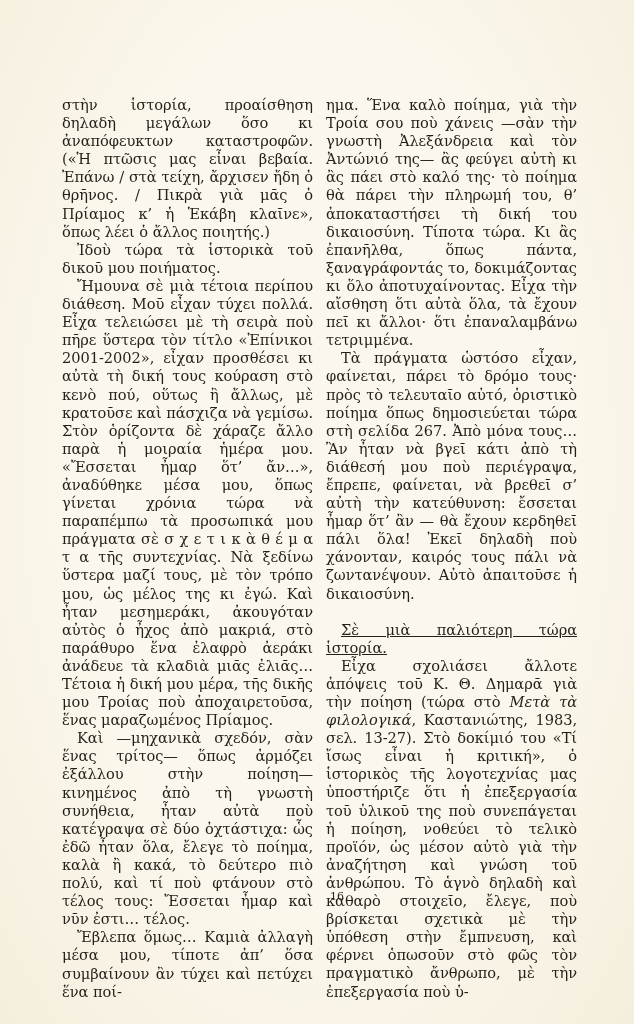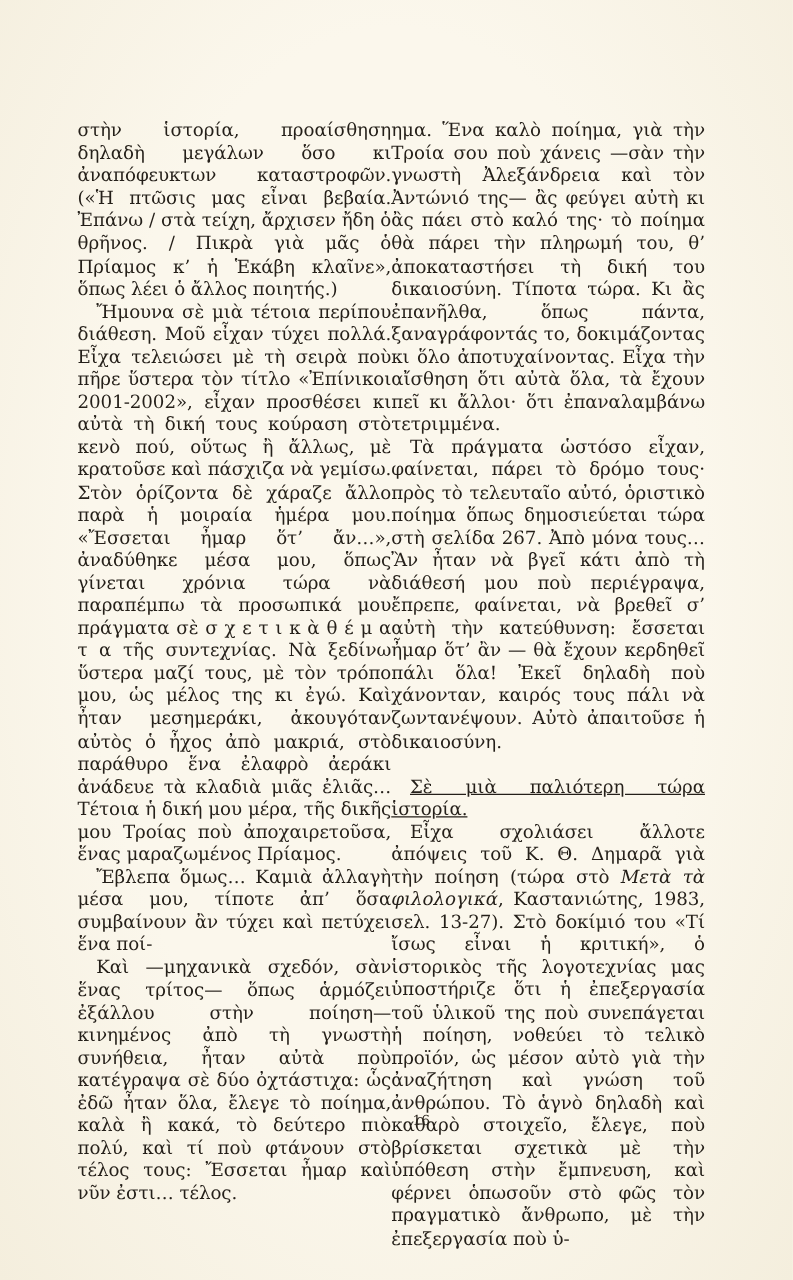--- a/index.html
+++ b/index.html
@@ -13,20 +13,21 @@
     position: relative;
     width: 634px; height: 1024px;
     background: radial-gradient(ellipse at 50% 45%, #fbf7ec 55%, #f4eedd 100%);
     color: #241f19;
   }
   .text-block {
     position: absolute;
     left: 62px; top: 96px;
     width: 515px;
     display: flex;
+    gap: 13px;
   }
   .col {
     width: 251px;
     text-align: justify;
     font-size: 14.6px;
     line-height: 18.1px;
     letter-spacing: -0.05px;
     hyphens: auto;
   }
   .para { margin: 0; text-indent: 15px; }
@@ -44,23 +45,24 @@
 </style>
 </head>
 <body style="background: rgb(248, 243, 228);">
 
 <div class="scan-page" style="color: rgb(36, 31, 25);">
 
   <div class="text-block">
 
     <div class="col">
       <p class="para no-indent">στὴν ἱστορία, προαίσθηση δηλαδὴ μεγάλων ὅσο κι ἀναπόφευκτων καταστροφῶν. («Ἡ πτῶσις μας εἶναι βεβαία. Ἐπάνω / στὰ τείχη, ἄρχισεν ἤδη ὁ θρῆνος. / Πικρὰ γιὰ μᾶς ὁ Πρίαμος κ’ ἡ Ἑκάβη κλαῖνε», ὅπως λέει ὁ ἄλλος ποιητής.)</p>
+      <p class="para">Ἰδοὺ τώρα τὰ ἱστορικὰ τοῦ δικοῦ μου ποιήματος.</p>
       <p class="para">Ἤμουνα σὲ μιὰ τέτοια περίπου διάθεση. Μοῦ εἶχαν τύχει πολλά. Εἶχα τελειώσει μὲ τὴ σειρὰ ποὺ πῆρε ὕστερα τὸν τίτλο «Ἐπίνικοι 2001-2002», εἶχαν προσθέσει κι αὐτὰ τὴ δική τους κούραση στὸ κενὸ πού, οὕτως ἢ ἄλλως, μὲ κρατοῦσε καὶ πάσχιζα νὰ γεμίσω. Στὸν ὁρίζοντα δὲ χάραζε ἄλλο παρὰ ἡ μοιραία ἡμέρα μου. «Ἔσσεται ἦμαρ ὅτ’ ἄν…», ἀναδύθηκε μέσα μου, ὅπως γίνεται χρόνια τώρα νὰ παραπέμπω τὰ προσωπικά μου πράγματα σὲ σ χ ε τ ι κ ὰ  θ έ μ α τ α τῆς συντεχνίας. Νὰ ξεδίνω ὕστερα μαζί τους, μὲ τὸν τρόπο μου, ὡς μέλος της κι ἐγώ. Καὶ ἦταν μεσημεράκι, ἀκουγόταν αὐτὸς ὁ ἦχος ἀπὸ μακριά, στὸ παράθυρο ἕνα ἐλαφρὸ ἀεράκι ἀνάδευε τὰ κλαδιὰ μιᾶς ἐλιᾶς… Τέτοια ἡ δική μου μέρα, τῆς δικῆς μου Τροίας ποὺ ἀποχαιρετοῦσα, ἕνας μαραζωμένος Πρίαμος.</p>
+      <p class="para">Καὶ —μηχανικὰ σχεδόν, σὰν ἕνας τρίτος— ὅπως ἁρμόζει ἐξάλλου στὴν ποίηση— κινημένος ἀπὸ τὴ γνωστὴ συνήθεια, ἦταν αὐτὰ ποὺ κατέγραψα σὲ δύο ὀχτάστιχα: ὧς ἐδῶ ἦταν ὅλα, ἔλεγε τὸ ποίημα, καλὰ ἢ κακά, τὸ δεύτερο πιὸ πολύ, καὶ τί ποὺ φτάνουν στὸ τέλος τους: Ἔσσεται ἦμαρ καὶ νῦν ἐστι… τέλος.</p>
       <p class="para">Ἔβλεπα ὅμως… Καμιὰ ἀλλαγὴ μέσα μου, τίποτε ἀπ’ ὅσα συμβαίνουν ἂν τύχει καὶ πετύχει ἕνα ποί-</p>
-      <p class="para">Καὶ —μηχανικὰ σχεδόν, σὰν ἕνας τρίτος— ὅπως ἁρμόζει ἐξάλλου στὴν ποίηση— κινημένος ἀπὸ τὴ γνωστὴ συνήθεια, ἦταν αὐτὰ ποὺ κατέγραψα σὲ δύο ὀχτάστιχα: ὧς ἐδῶ ἦταν ὅλα, ἔλεγε τὸ ποίημα, καλὰ ἢ κακά, τὸ δεύτερο πιὸ πολύ, καὶ τί ποὺ φτάνουν στὸ τέλος τους: Ἔσσεται ἦμαρ καὶ νῦν ἐστι… τέλος.</p>
     </div>
 
     <div class="col">
       <p class="para no-indent">ημα. Ἕνα καλὸ ποίημα, γιὰ τὴν Τροία σου ποὺ χάνεις —σὰν τὴν γνωστὴ Ἀλεξάνδρεια καὶ τὸν Ἀντώνιό της— ἂς φεύγει αὐτὴ κι ἂς πάει στὸ καλό της· τὸ ποίημα θὰ πάρει τὴν πληρωμή του, θ’ ἀποκαταστήσει τὴ δική του δικαιοσύνη. Τίποτα τώρα. Κι ἂς ἐπανῆλθα, ὅπως πάντα, ξαναγράφοντάς το, δοκιμάζοντας κι ὅλο ἀποτυχαίνοντας. Εἶχα τὴν αἴσθηση ὅτι αὐτὰ ὅλα, τὰ ἔχουν πεῖ κι ἄλλοι· ὅτι ἐπαναλαμβάνω τετριμμένα.</p>
       <p class="para">Τὰ πράγματα ὡστόσο εἶχαν, φαίνεται, πάρει τὸ δρόμο τους· πρὸς τὸ τελευταῖο αὐτό, ὁριστικὸ ποίημα ὅπως δημοσιεύεται τώρα στὴ σελίδα 267. Ἀπὸ μόνα τους… Ἂν ἦταν νὰ βγεῖ κάτι ἀπὸ τὴ διάθεσή μου ποὺ περιέγραψα, ἔπρεπε, φαίνεται, νὰ βρεθεῖ σ’ αὐτὴ τὴν κατεύθυνση: ἔσσεται ἦμαρ ὅτ’ ἂν — θὰ ἔχουν κερδηθεῖ πάλι ὅλα! Ἐκεῖ δηλαδὴ ποὺ χάνονταν, καιρός τους πάλι νὰ ζωντανέψουν. Αὐτὸ ἀπαιτοῦσε ἡ δικαιοσύνη.</p>
       <p class="para gap-before">Σὲ μιὰ παλιότερη τώρα ἱστορία.</p>
       <p class="para"><span>Εἶχα σχολιάσει ἄλλοτε ἀπόψεις τοῦ Κ. Θ. Δημαρᾶ γιὰ τὴν ποίηση (τώρα στὸ </span><span class="book-title">Μετὰ τὰ φιλολογικά</span><span>, Καστανιώτης, 1983, σελ. 13-27). Στὸ δοκίμιό του «Τί ἴσως εἶναι ἡ κριτική», ὁ ἱστορικὸς τῆς λογοτεχνίας μας ὑποστήριζε ὅτι ἡ ἐπεξεργασία τοῦ ὑλικοῦ της ποὺ συνεπάγεται ἡ ποίηση, νοθεύει τὸ τελικὸ προϊόν, ὡς μέσον αὐτὸ γιὰ τὴν ἀναζήτηση καὶ γνώση τοῦ ἀνθρώπου. Τὸ ἁγνὸ δηλαδὴ καὶ καθαρὸ στοιχεῖο, ἔλεγε, ποὺ βρίσκεται σχετικὰ μὲ τὴν ὑπόθεση στὴν ἔμπνευση, καὶ φέρνει ὁπωσοῦν στὸ φῶς τὸν πραγματικὸ ἄνθρωπο, μὲ τὴν ἐπεξεργασία ποὺ ὑ-</span></p>
     </div>
 
   </div>

